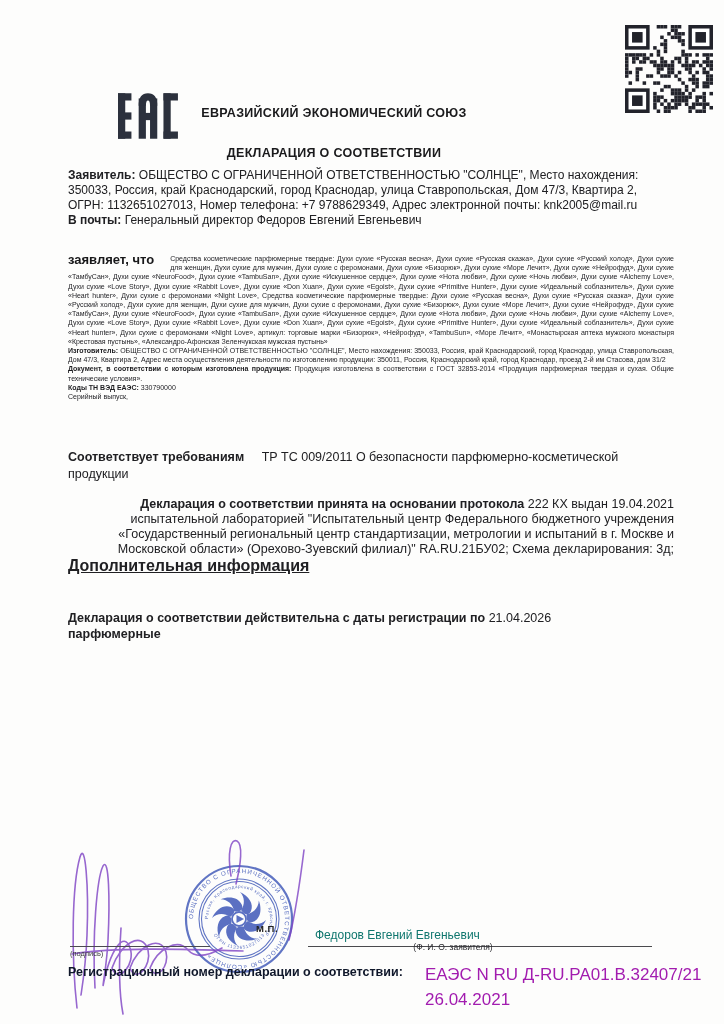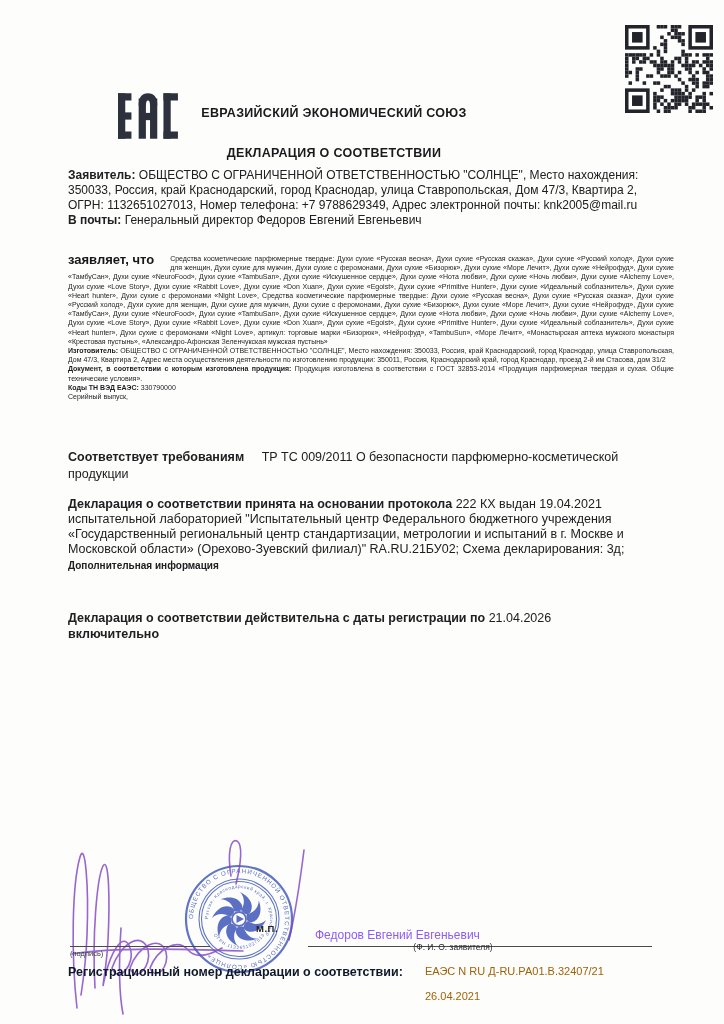--- a/index.html
+++ b/index.html
@@ -13,31 +13,31 @@
   .title-wrap{left:88px;top:106px;width:492px;text-align:center;}
   .title{font-size:12.5px;font-weight:bold;letter-spacing:.3px;color:#1a1a1c;}
   .title+.title{margin-top:26px;}
   .para{left:68px;width:606px;font-size:12px;line-height:15px;color:#202023;}
   .applicant{top:168px;}
   .declare-block{top:254px;}
   .declare-heading{float:left;font-size:13px;font-weight:bold;margin-right:16px;line-height:11px;color:#18181a;}
   .tiny{font-size:7px;line-height:9.2px;color:#232327;text-align:justify;}
   .tiny .b{color:#1c1c1f;}
   .compliance{top:449px;font-size:12.5px;line-height:17px;}
-  .protocol{top:497px;font-size:12.5px;line-height:15px;}
-  .addinfo{top:558px;font-size:10px;}
+  .protocol{top:497px;font-size:12.5px;line-height:15px;text-align:right;}
+  .addinfo{top:558px;font-size:16px;text-decoration:underline;}
   .validity{top:611px;font-size:12.5px;line-height:15.5px;}
   .label-gap{margin-right:14px;}
   .rule{border-top:1.2px solid #4a4a4e;height:0;}
   .sig-caption{font-size:7.5px;color:#3a3a3e;}
   .fio-caption{font-size:8.5px;color:#2c2c30;}
-  .fio-name{font-size:12px;color:#8b5cf6;}
+  .fio-name{font-size:12px;color:#0f766e;}
   .mp{font-size:9.5px;font-weight:bold;color:#222;letter-spacing:.5px;}
   .reg-label{font-size:12.5px;font-weight:bold;color:#0f172a;}
-  .reg-value{font-size:11px;color:#a16207;}
+  .reg-value{font-size:17px;color:#a21caf;}
   svg text{font-family:"Liberation Sans", sans-serif;}
 </style>
 </head>
 <body>
 
 <div class="page">
 
   <svg class="abs" style="left:118px;top:93px" width="62" height="46" viewBox="0 0 60 44" aria-hidden="true">
     <g fill="#2c313d">
 
@@ -310,21 +310,21 @@
 
   <div class="abs para protocol">
     <span class="b">Декларация о соответствии принята на основании протокола</span>
     <span>222 КХ выдан 19.04.2021 испытательной лабораторией "Испытательный центр Федерального бюджетного учреждения «Государственный региональный центр стандартизации, метрологии и испытаний в г. Москве и Московской области» (Орехово-Зуевский филиал)" RA.RU.21БУ02; Схема декларирования: 3д;</span>
   </div>
   <div class="abs para addinfo b">Дополнительная информация</div>
 
   <div class="abs para validity">
     <span class="b">Декларация о соответствии действительна с даты регистрации по</span>
     <span>21.04.2026</span>
-    <div class="b">включительно</div>
+    <div class="b">парфюмерные</div>
   </div>
 
   <svg class="abs" style="left:180px;top:860px" width="118" height="118" viewBox="-59 -59 118 118" aria-hidden="true">
     <defs>
       <path id="tp-outer" d="M -46,0 A 46,46 0 1,1 46,0 A 46,46 0 1,1 -46,0"></path>
       <path id="tp-inner" d="M -31,0 A 31,31 0 1,1 31,0 A 31,31 0 1,1 -31,0"></path>
       <path id="tp-ogrn" d="M -30,0 A 30,30 0 0,0 30,0"></path>
     </defs>
     <g stroke="#3f58b8" fill="none" opacity="0.82">
       <circle r="53" stroke-width="2.2"></circle>

